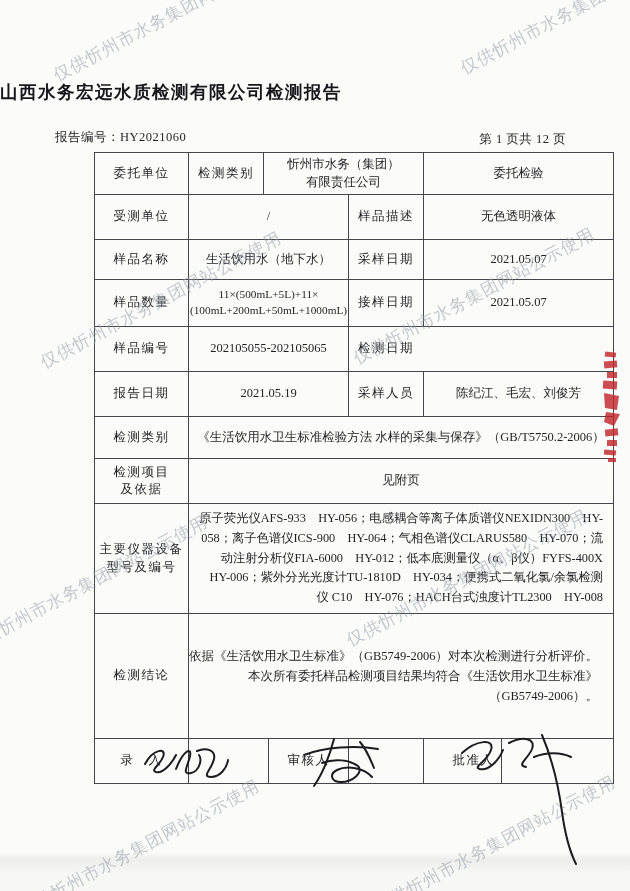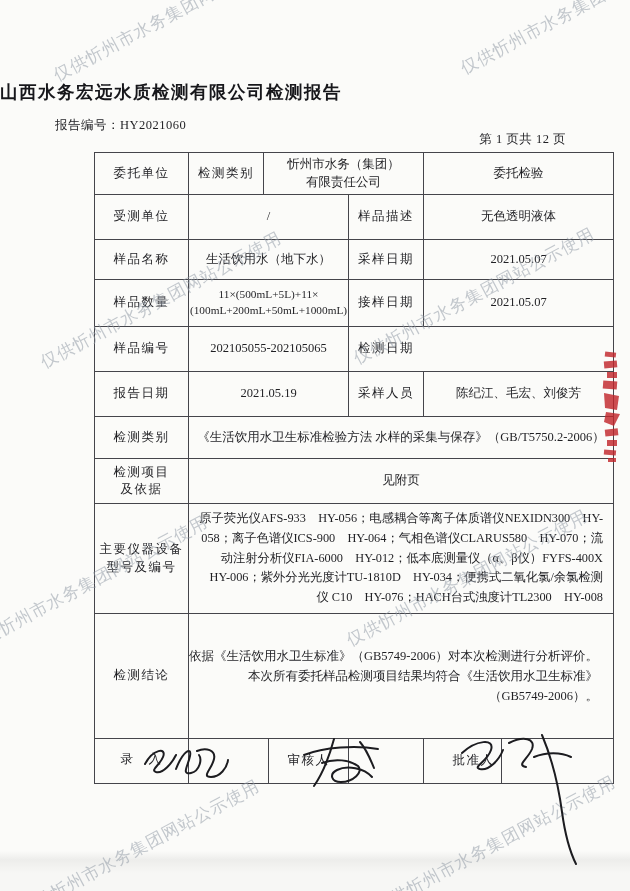--- a/index.html
+++ b/index.html
@@ -13,21 +13,21 @@
   .page{
     position:relative;width:630px;height:891px;overflow:hidden;
     background:linear-gradient(180deg,#fbfbf9 0%,#fbfbf9 95.5%,#ededeb 96.5%,#f7f7f5 98%);
   }
   
   .title{
     position:absolute;top:80px;left:0;width:100%;
     font-family:"Liberation Sans","DejaVu Sans",sans-serif;
     font-weight:bold;font-size:17.5px;letter-spacing:1.5px;color:#17171b;
   }
-  .meta-left{position:absolute;top:117px;left:55px;font-size:12.5px;letter-spacing:.5px;}
+  .meta-left{position:absolute;top:129px;left:55px;font-size:12.5px;letter-spacing:.5px;}
   .meta-right{position:absolute;top:131px;right:64px;font-size:12.5px;letter-spacing:.5px;}
   
   .report-table{
     position:absolute;left:49px;top:152px;width:520px;
     border:1px solid #45454b;box-sizing:border-box;
     font-size:12.5px;
     margin-left:45px;
   }
   .trow{display:flex;box-sizing:border-box;}
   .trow + .trow{border-top:1px solid #45454b;}
@@ -40,21 +40,21 @@
   .preline{white-space:pre-line;}
   .c1{width:93px;flex:none;}
   .c2{width:160px;flex:none;}
   .c3{width:75px;flex:none;}
   .c4{flex:1;text-align:right;}
   .small{font-size:11.3px;}
   .left-text{justify-content:flex-start;text-align:right;}
   .pad-val{padding:6px 10px;line-height:1.6;font-size:12.3px;}
   .concl{padding:6px 0;line-height:1.62;}
   
-  .s1{width:93px;flex:none;font-family:Liberation Mono, monospace;}
+  .s1{width:93px;flex:none;}
   .s2{width:80px;flex:none;}
   .s3{width:80px;flex:none;}
   .s4{width:75px;flex:none;}
   .s5{width:78px;flex:none;padding-left:26px;}
   .s6{flex:1;}
   
   .wm{
     position:absolute;z-index:5;pointer-events:none;
     font-family:"Liberation Sans","DejaVu Sans",sans-serif;
     font-size:17px;letter-spacing:1px;color:rgba(148,156,168,.55);

